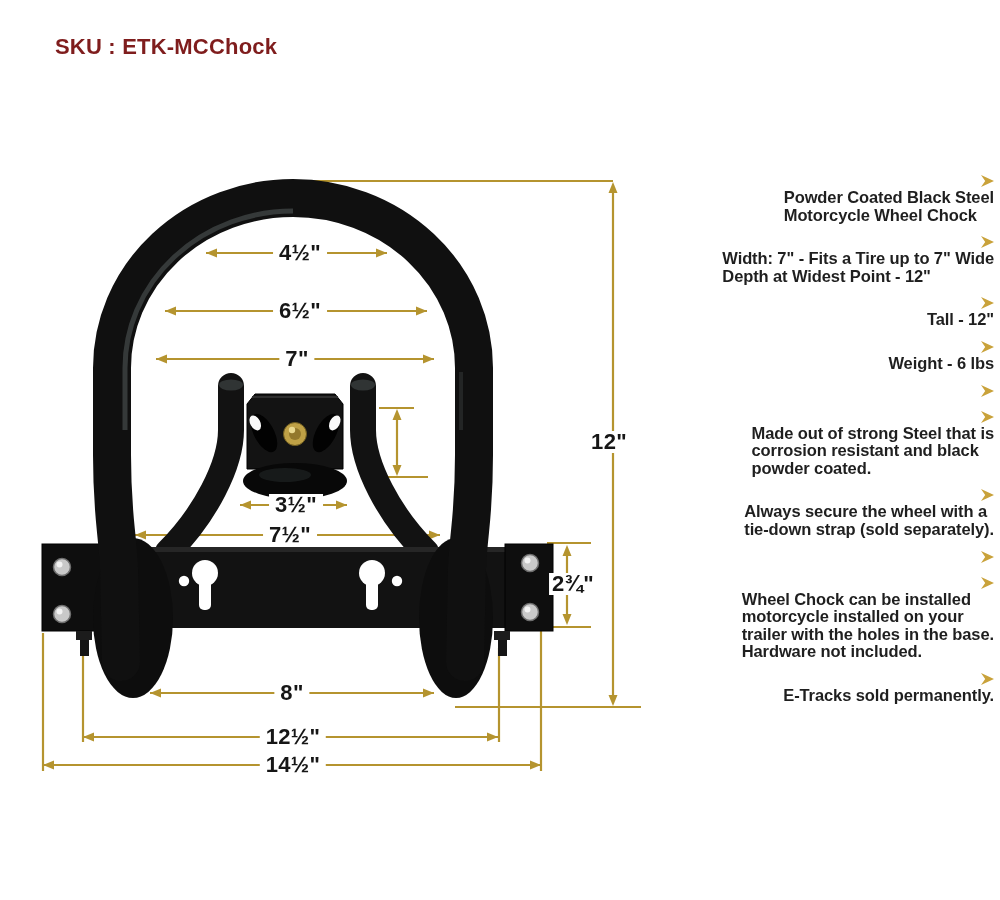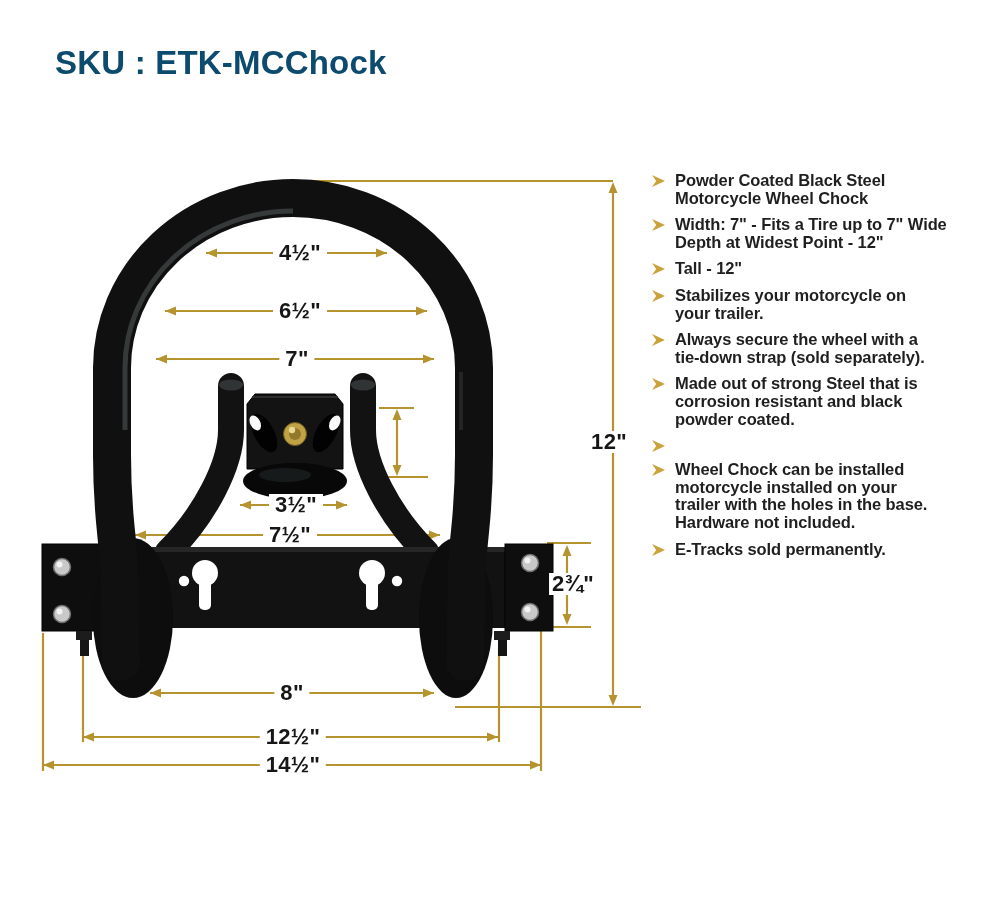--- a/index.html
+++ b/index.html
@@ -1,27 +1,27 @@
 <!DOCTYPE html>
 <html><head>
 <meta charset="utf-8">
 <style>
   html,body{margin:0;padding:0;}
   body{width:1000px;height:900px;background:#ffffff;position:relative;overflow:hidden;
        font-family:"Liberation Sans",sans-serif;}
-  .sku{position:absolute;left:55px;top:44px;margin:0;
-       font-size:33px;font-weight:800;letter-spacing:.2px;color:#0c4a6e;}
+  .sku{position:absolute;left:55px;top:34px;margin:0;
+       font-size:22px;font-weight:800;letter-spacing:.2px;color:#7f1d1d;}
   .diagram{position:absolute;left:0;top:0;width:660px;height:810px;}
   .diagram svg{position:absolute;left:0;top:0;}
   .dim{position:absolute;transform:translate(-50%,-50%);background:#ffffff;
        padding:0 6px;font-weight:700;font-size:22px;line-height:1;color:#161616;
        white-space:nowrap;letter-spacing:.3px;}
   .dim.small-pad{padding:0 3px;}
   .features{position:absolute;left:652px;top:172px;width:342px;}
-  .feat{display:flex;align-items:flex-start;margin-bottom:9px;}
+  .feat{display:flex;align-items:flex-end;margin-bottom:9px;flex-direction:column;}
   .feat .b{flex:0 0 14px;margin-top:3px;line-height:0;}
   .feat .b svg{display:block;}
   .feat .t{margin-left:9px;font-size:16.5px;line-height:17.6px;font-weight:600;
            color:#1f1f1f;white-space:pre-line;letter-spacing:-.1px;}
 </style>
 </head>
 <body>
 
 <h1 class="sku">SKU : ETK-MCChock</h1>
 
@@ -192,41 +192,47 @@
         </svg>
       </span>
     <span class="t">Tall - 12"</span>
   </div>
   <div class="feat">
     <span class="b">
         <svg width="13" height="12" viewBox="0 0 13 12">
           <path d="M0,0 L13,6 L0,12 L4.2,6 Z" fill="#c9a23a"></path>
         </svg>
       </span>
-    <span class="t">Stabilizes your motorcycle on
-your trailer.</span>
-  </div>
-  <div class="feat">
-    <span class="b">
-        <svg width="13" height="12" viewBox="0 0 13 12">
-          <path d="M0,0 L13,6 L0,12 L4.2,6 Z" fill="#c9a23a"></path>
-        </svg>
-      </span>
-    <span class="t">Always secure the wheel with a
-tie-down strap (sold separately).</span>
+    <span class="t">Weight - 6 lbs</span>
+  </div>
+  <div class="feat">
+    <span class="b">
+        <svg width="13" height="12" viewBox="0 0 13 12">
+          <path d="M0,0 L13,6 L0,12 L4.2,6 Z" fill="#c9a23a"></path>
+        </svg>
+      </span>
   </div>
   <div class="feat">
     <span class="b">
         <svg width="13" height="12" viewBox="0 0 13 12">
           <path d="M0,0 L13,6 L0,12 L4.2,6 Z" fill="#c9a23a"></path>
         </svg>
       </span>
     <span class="t">Made out of strong Steel that is
 corrosion resistant and black
 powder coated.</span>
+  </div>
+  <div class="feat">
+    <span class="b">
+        <svg width="13" height="12" viewBox="0 0 13 12">
+          <path d="M0,0 L13,6 L0,12 L4.2,6 Z" fill="#c9a23a"></path>
+        </svg>
+      </span>
+    <span class="t">Always secure the wheel with a
+tie-down strap (sold separately).</span>
   </div>
   <div class="feat">
     <span class="b">
         <svg width="13" height="12" viewBox="0 0 13 12">
           <path d="M0,0 L13,6 L0,12 L4.2,6 Z" fill="#c9a23a"></path>
         </svg>
       </span>
   </div>
   <div class="feat">
     <span class="b">

